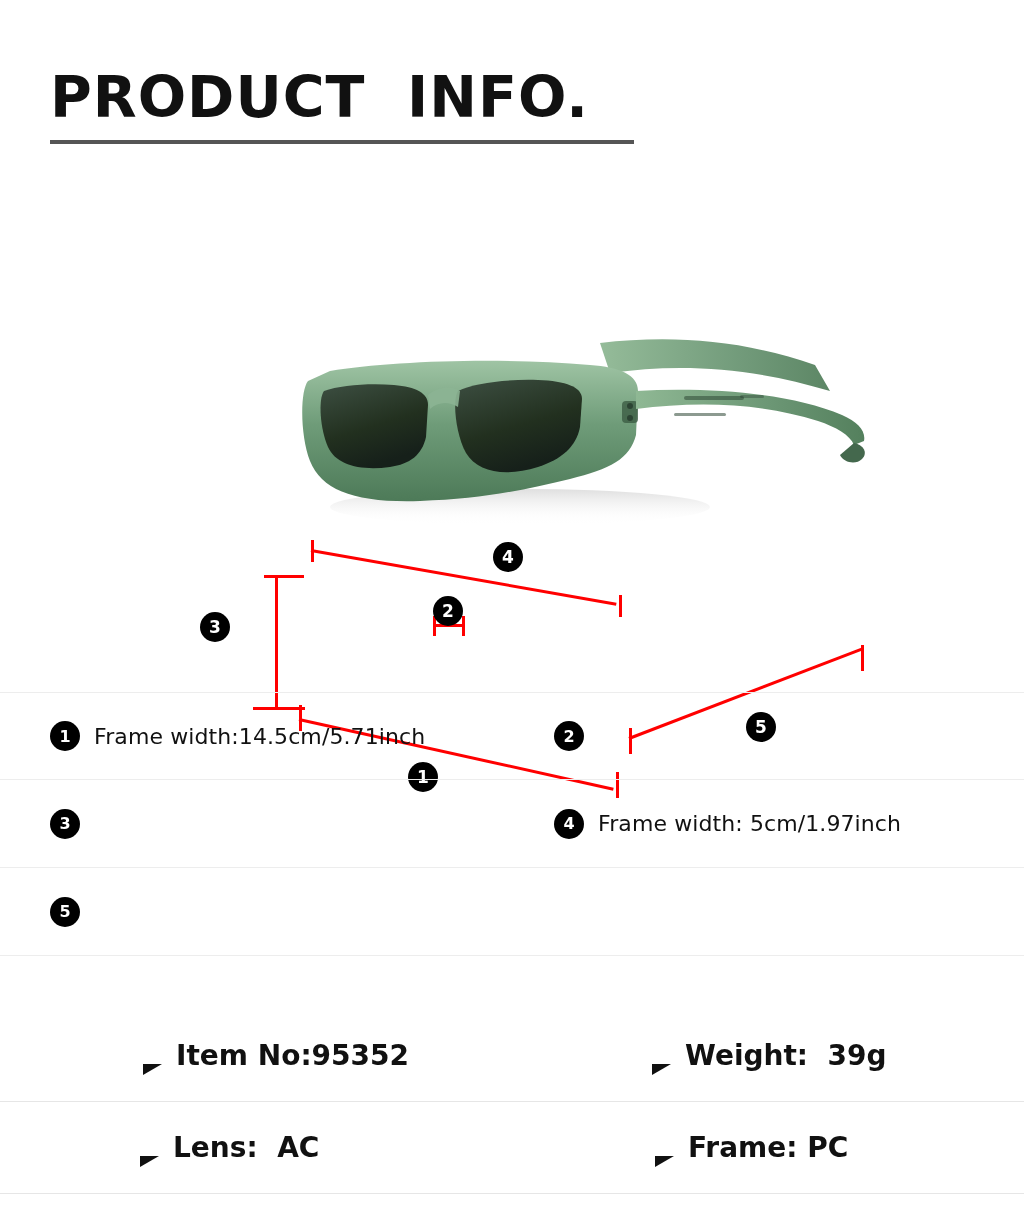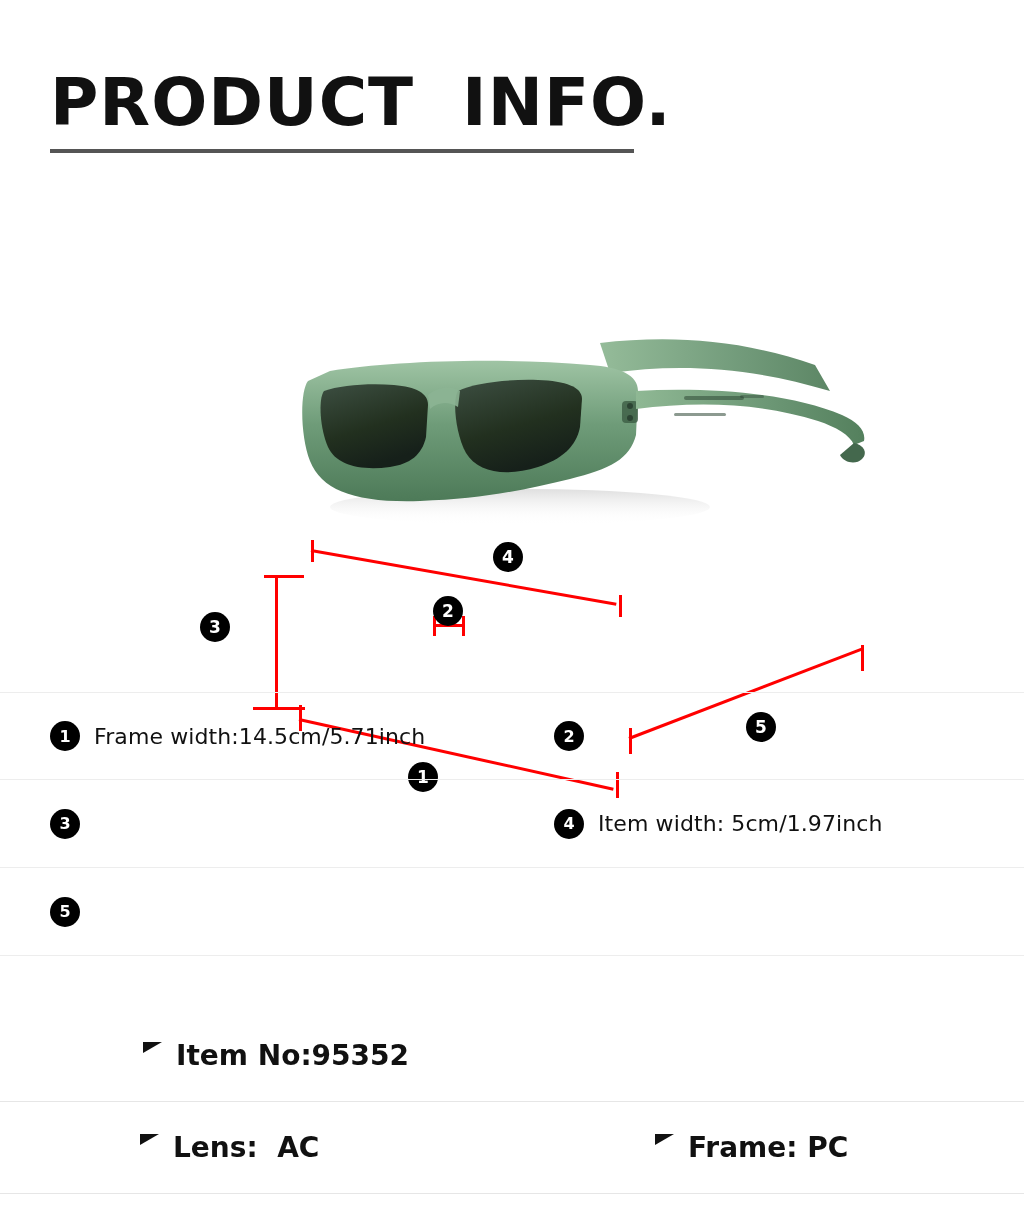--- a/index.html
+++ b/index.html
@@ -17,21 +17,21 @@
   }
 
   
   .title-block {
     position: absolute;
     left: 50px;
     top: 68px;
     width: 700px;
   }
   .title-text {
-    font-size: 66px;
+    font-size: 57px;
     font-weight: 700;
     letter-spacing: 1px;
     line-height: 1.05;
     color: #111;
     white-space: pre;
   }
   .title-rule {
     margin-top: 12px;
     width: 584px;
     height: 4px;
@@ -138,21 +138,21 @@
   }
   .attr-row {
     display: flex;
     align-items: center;
     height: 92px;
     border-bottom: 1px solid #e6e6e6;
     box-sizing: border-box;
   }
   .attr-cell {
     display: flex;
-    align-items: flex-start;
+    align-items: flex-end;
     box-sizing: border-box;
   }
   .attr-cell.left  { width: 512px; padding-left: 143px; }
   .attr-cell.right { width: 512px; padding-left: 140px; }
   .attr-marker {
     width: 0;
     height: 0;
     border-left: 19px solid #111;
     border-bottom: 11px solid transparent;
     margin-right: 14px;
@@ -276,40 +276,44 @@
       <div class="spec-badge">2</div>
     </div>
   </div>
 
   <div class="spec-row">
     <div class="spec-cell left">
       <div class="spec-badge">3</div>
     </div>
     <div class="spec-cell right">
       <div class="spec-badge">4</div>
-      <div class="spec-text">Item width: 5cm/1.97inch</div>
+      <div class="spec-text">Frame width: 5cm/1.97inch</div>
     </div>
   </div>
 
   <div class="spec-row">
     <div class="spec-cell left">
       <div class="spec-badge">5</div>
     </div>
     <div class="spec-cell right"></div>
   </div>
 
 </div>
 
 <div class="attrs">
 
   <div class="attr-row">
     <div class="attr-cell left">
       <div class="attr-marker"></div>
       <div class="attr-text">Item No:95352</div>
     </div>
+    <div class="attr-cell right">
+      <div class="attr-marker"></div>
+      <div class="attr-text">Weight:  39g</div>
+    </div>
   </div>
 
   <div class="attr-row">
     <div class="attr-cell right">
       <div class="attr-marker"></div>
       <div class="attr-text">Lens:  AC</div>
     </div>
     <div class="attr-cell left">
       <div class="attr-marker"></div>
       <div class="attr-text">Frame: PC</div>

